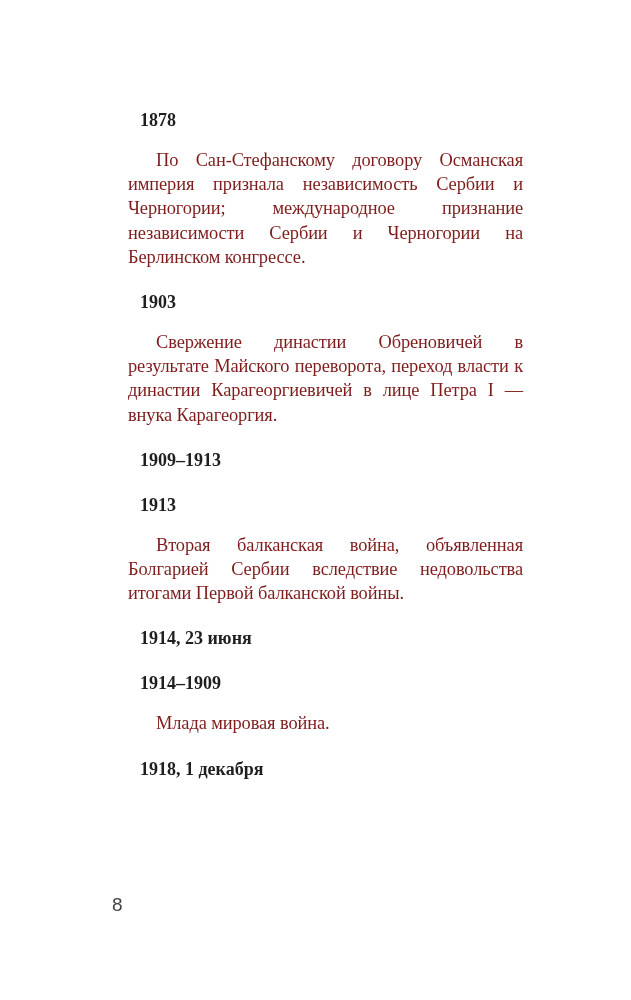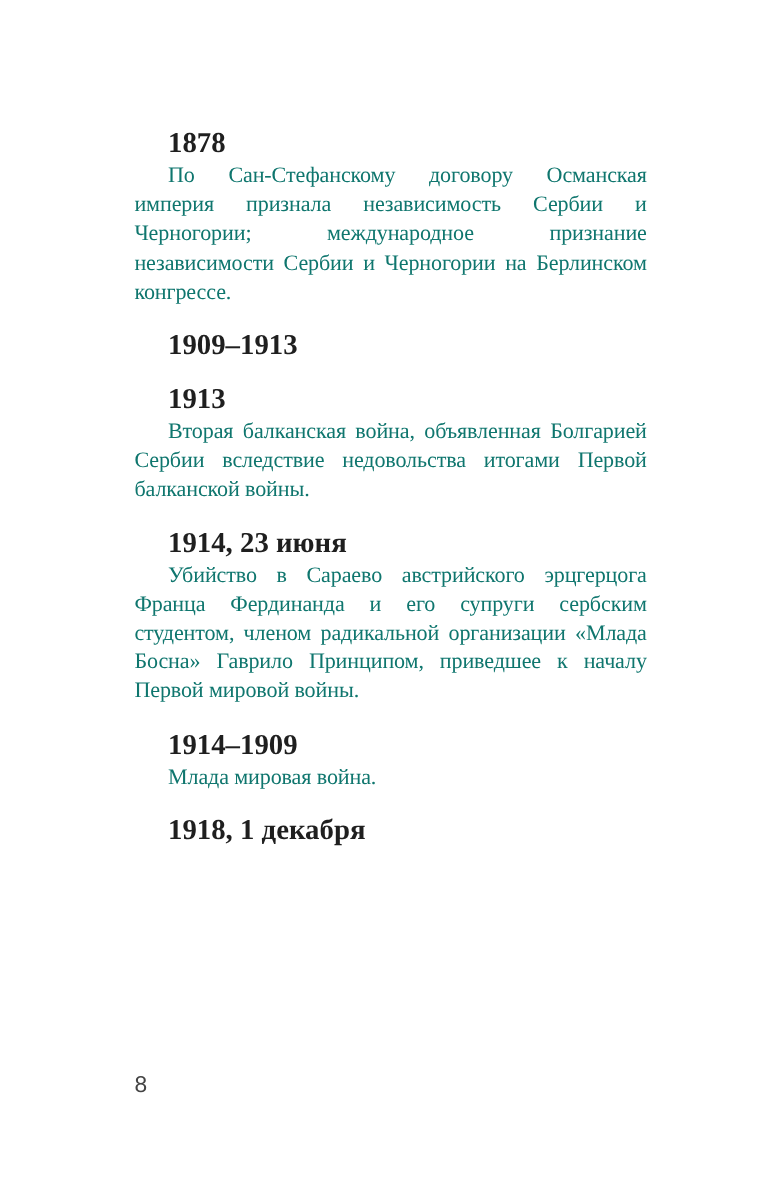--- a/index.html
+++ b/index.html
@@ -19,68 +19,71 @@
       position: absolute;
       left: 112px;
       top: 108px;
       width: 427px;
     }
     .entry {
       margin-bottom: 21px;
     }
     .entry-year {
       font-weight: bold;
-      font-size: 24px;
+      font-size: 18px;
       line-height: 24px;
       padding-left: 28px;
       color: #1f1f1f;
       margin: 0 0 2px 0;
     }
     .entry-text {
       font-size: 18.4px;
       line-height: 24.2px;
       text-align: justify;
       text-indent: 28px;
-      margin: 0;
+      margin: 16px;
       hyphens: manual;
       letter-spacing: -0.1px;
-      color: #0f766e;
+      color: #7f1d1d;
     }
     .page-number {
       position: absolute;
       left: 112px;
       top: 894px;
       font-family: "Liberation Sans", "DejaVu Sans", sans-serif;
       font-size: 19px;
       color: #444444;
     }
   </style>
 </head>
 <body>
 
 <div class="page">
 
   <div class="entry">
     <div class="entry-year">1878</div>
     <p class="entry-text">По Сан-Стефанскому договору Османская империя признала независимость Сербии и Черногории; международное признание независимости Сербии и Черногории на Берлинском конгрессе.</p>
   </div>
 
+  <div class="entry">
+    <div class="entry-year">1903</div>
+    <p class="entry-text">Свержение династии Обреновичей в результате Майского переворота, переход власти к династии Карагеоргиевичей в лице Петра I — внука Карагеоргия.</p>
+  </div>
 
   <div class="entry">
     <div class="entry-year">1909–1913</div>
   </div>
 
   <div class="entry">
     <div class="entry-year">1913</div>
     <p class="entry-text">Вторая балканская война, объявленная Болгарией Сербии вследствие недовольства итогами Первой балканской войны.</p>
   </div>
 
   <div class="entry">
     <div class="entry-year">1914, 23 июня</div>
-    <p class="entry-text">Убийство в Сараево австрийского эрцгерцога Франца Фердинанда и его супруги сербским студентом, членом радикальной организации «Млада Босна» Гаврило Принципом, приведшее к началу Первой мировой войны.</p>
   </div>
 
   <div class="entry">
     <div class="entry-year">1914–1909</div>
     <p class="entry-text">Млада мировая война.</p>
   </div>
 
   <div class="entry">
     <div class="entry-year">1918, 1 декабря</div>
   </div>

